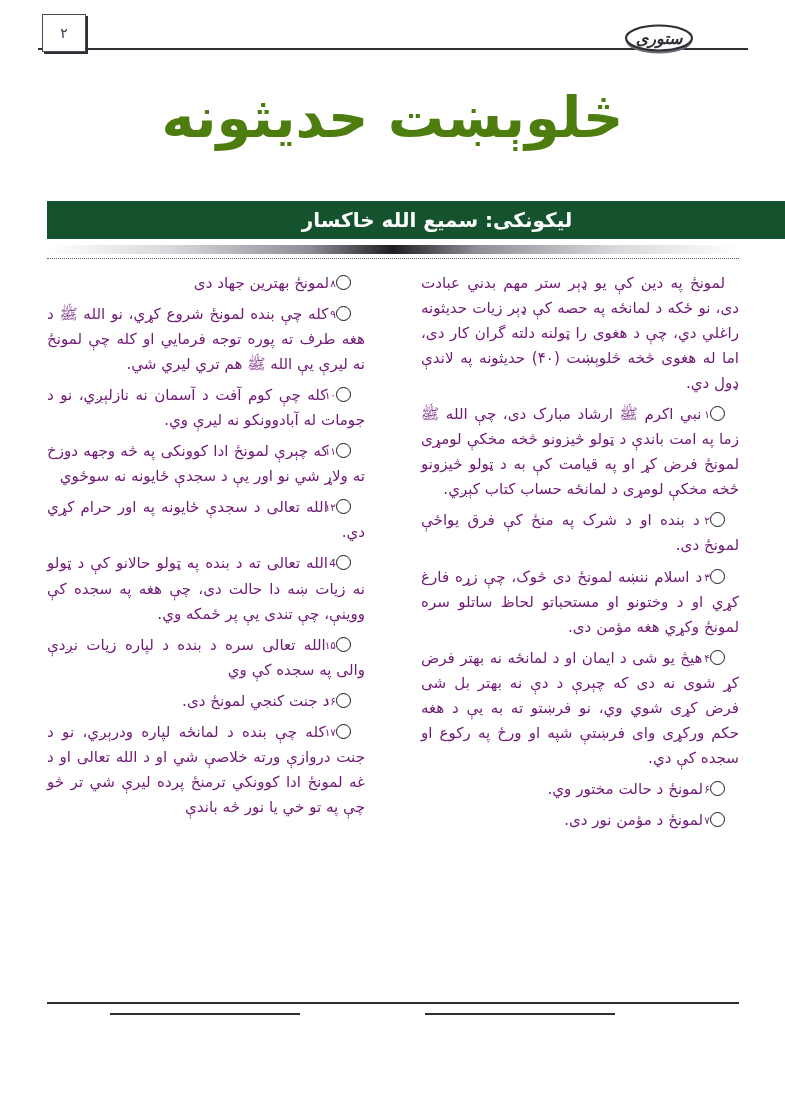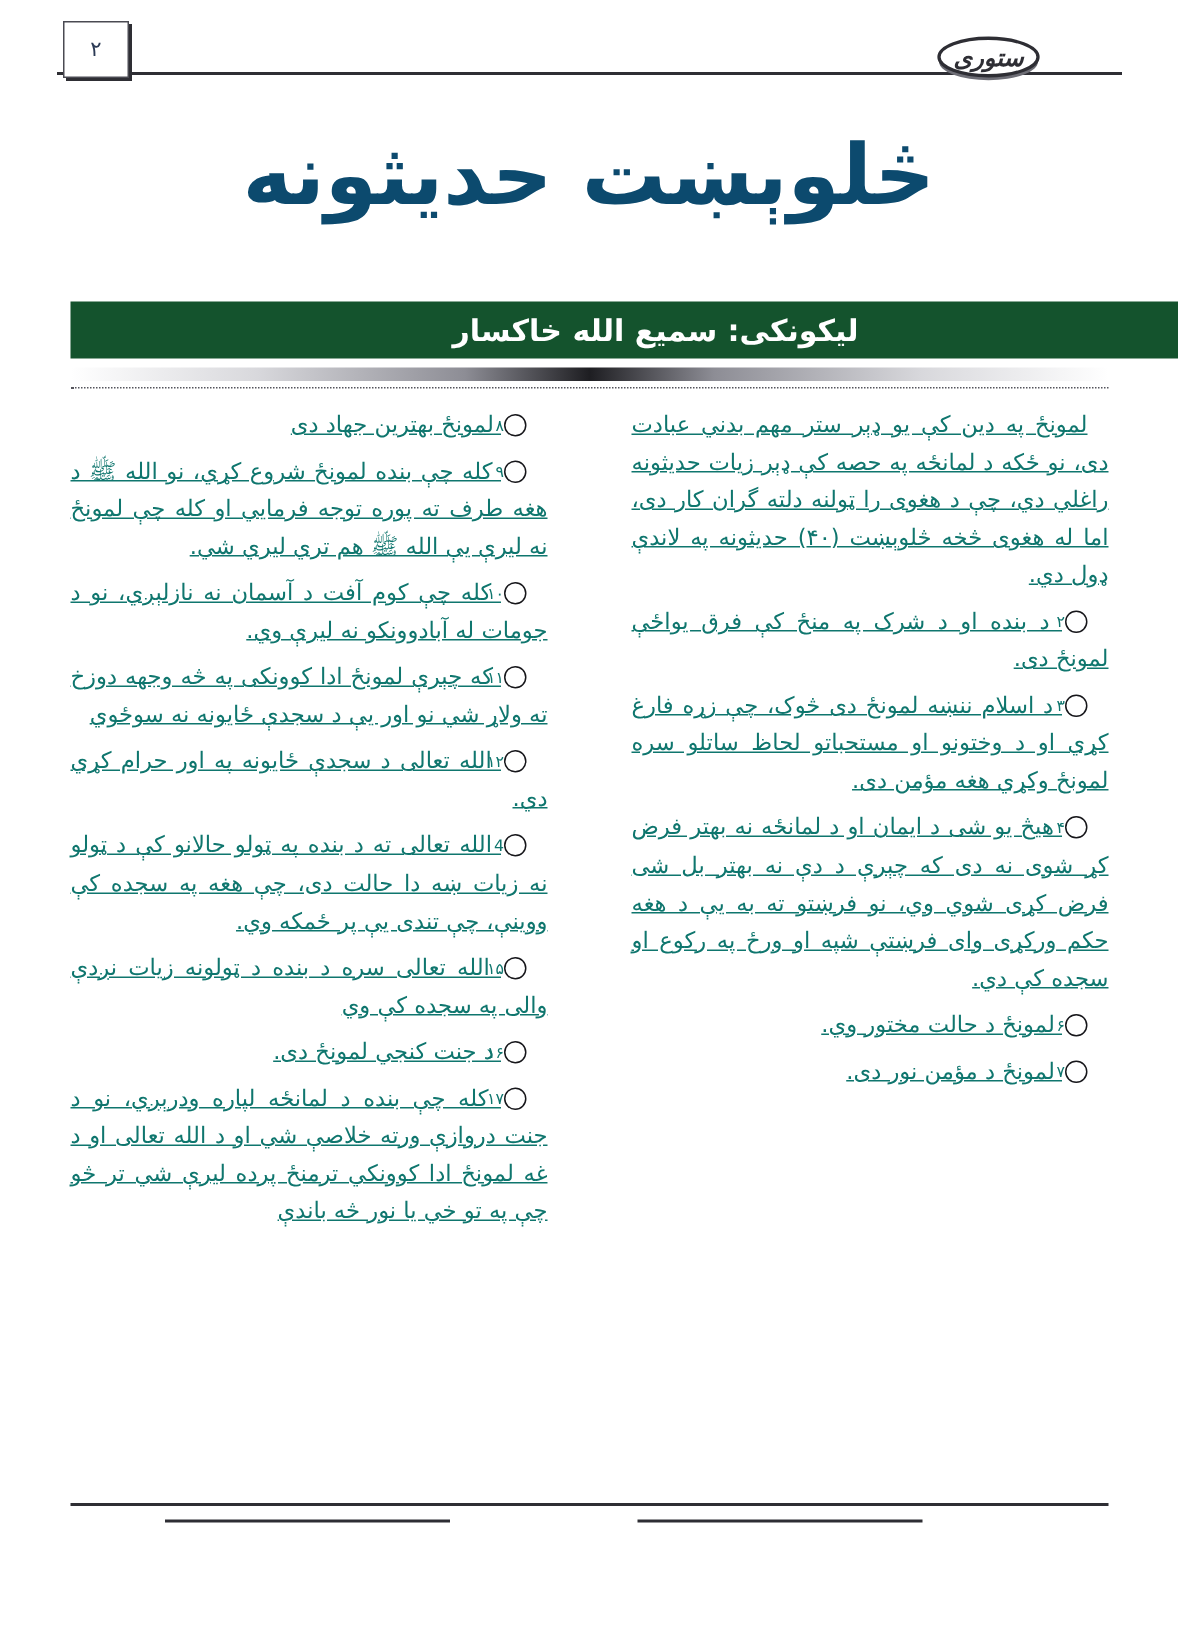--- a/index.html
+++ b/index.html
@@ -74,21 +74,21 @@
   
   .doc-title {
     position: absolute;
     top: 86px;
     left: 0;
     width: 785px;
     text-align: center;
     font-size: 56px;
     line-height: 1.15;
     font-weight: 700;
-    color: #0c4a6e;
+    color: #4d7c0f;
     font-family: "DejaVu Sans", sans-serif;
     letter-spacing: 0;
     direction: rtl;
   }
 
   
   .byline-bar {
     position: absolute;
     top: 201px;
     left: 47px;
@@ -145,22 +145,21 @@
     direction: rtl;
   }
   .column {
     width: 318px;
     direction: rtl;
     text-align: justify;
     text-align-last: right;
     font-size: 15.1px;
     line-height: 1.66;
     font-family: "DejaVu Sans", sans-serif;
-    color: #0f766e;
-    text-decoration: underline;
+    color: #701a75;
   }
   .para {
     margin: 0 0 6px 0;
     direction: rtl;
   }
   .para.intro { text-indent: 14px; }
   .para.item { text-indent: 14px; }
 
   .num-circle {
     display: inline-block;
@@ -229,35 +228,36 @@
   <div class="byline-bar">
     <span class="byline-text">ليکونکی: سميع الله خاکسار</span>
   </div>
   <div class="gradient-band"></div>
   <div class="dotted-rule"></div>
 
   <div class="columns">
 
     <div class="column" id="col-right">
         <p class="para intro">لمونځ په دين کې يو ډېر ستر مهم بدني عبادت دی، نو ځکه د لمانځه په حصه کې ډېر زيات حديثونه راغلي دي، چې د هغوی را ټولنه دلته گران کار دی، اما له هغوی څخه څلوېښت (۴۰) حديثونه په لاندې ډول دي.</p>
+        <p class="para item"><span class="num-circle">۱</span><span> نبي اکرم ﷺ ارشاد مبارک دی، چې الله ﷺ زما په امت باندې د ټولو څيزونو څخه مخکې لومړی لمونځ فرض کړ او په قيامت کې به د ټولو څيزونو څخه مخکې لومړی د لمانځه حساب کتاب کېږي.</span></p>
         <p class="para item"><span class="num-circle">۲</span><span> د بنده او د شرک په منځ کې فرق يواځې لمونځ دی.</span></p>
         <p class="para item"><span class="num-circle">۳</span><span> د اسلام ننښه لمونځ دی څوک، چې زړه فارغ کړي او د وختونو او مستحباتو لحاظ ساتلو سره لمونځ وکړي هغه مؤمن دی.</span></p>
         <p class="para item"><span class="num-circle">۴</span><span> هيڅ يو شی د ايمان او د لمانځه نه بهتر فرض کړ شوی نه دی که چېرې د دې نه بهتر بل شی فرض کړی شوي وي، نو فرښتو ته به يې د هغه حکم ورکړی وای فرښتې شپه او ورځ په رکوع او سجده کې دي.</span></p>
         <p class="para item"><span class="num-circle">۶</span><span> لمونځ د حالت مختور وي.</span></p>
         <p class="para item"><span class="num-circle">۷</span><span> لمونځ د مؤمن نور دی.</span></p>
       </div>
 
     <div class="column" id="col-left">
         <p class="para item"><span class="num-circle">۸</span><span> لمونځ بهترين جهاد دی</span></p>
         <p class="para item"><span class="num-circle">۹</span><span> کله چې بنده لمونځ شروع کړي، نو الله ﷺ د هغه طرف ته پوره توجه فرمايي او کله چې لمونځ نه ليرې يې الله ﷺ هم تري ليري شي.</span></p>
         <p class="para item"><span class="num-circle">۱۰</span><span> کله چې کوم آفت د آسمان نه نازلېږي، نو د جومات له آبادوونکو نه ليرې وي.</span></p>
         <p class="para item"><span class="num-circle">۱۱</span><span> که چېرې لمونځ ادا کوونکی په څه وجهه دوزخ ته ولاړ شي نو اور يې د سجدې ځايونه نه سوځوي</span></p>
         <p class="para item"><span class="num-circle">۱۲</span><span> الله تعالی د سجدې ځايونه په اور حرام کړي دي.</span></p>
         <p class="para item"><span class="num-circle">4</span><span> الله تعالی ته د بنده په ټولو حالانو کې د ټولو نه زيات ښه دا حالت دی، چې هغه په سجده کې ووينې، چې تندی يې پر ځمکه وي.</span></p>
-        <p class="para item"><span class="num-circle">۱۵</span><span> الله تعالی سره د بنده د ټولونه زيات نږدې والی په سجده کې وي</span></p>
+        <p class="para item"><span class="num-circle">۱۵</span><span> الله تعالی سره د بنده د لپاره زيات نږدې والی په سجده کې وي</span></p>
         <p class="para item"><span class="num-circle">۱۶</span><span> د جنت کنجي لمونځ دی.</span></p>
         <p class="para item"><span class="num-circle">۱۷</span><span> کله چې بنده د لمانځه لپاره ودرېږي، نو د جنت دروازې ورته خلاصې شي او د الله تعالی او د غه لمونځ ادا کوونکي ترمنځ پرده ليرې شي تر څو چې په تو خي يا نور څه باندې</span></p>
       </div>
   </div>
 
   <div class="footer-rule-main"></div>
   <div class="footer-rule-left"></div>
   <div class="footer-rule-right"></div>
 
 </div>

